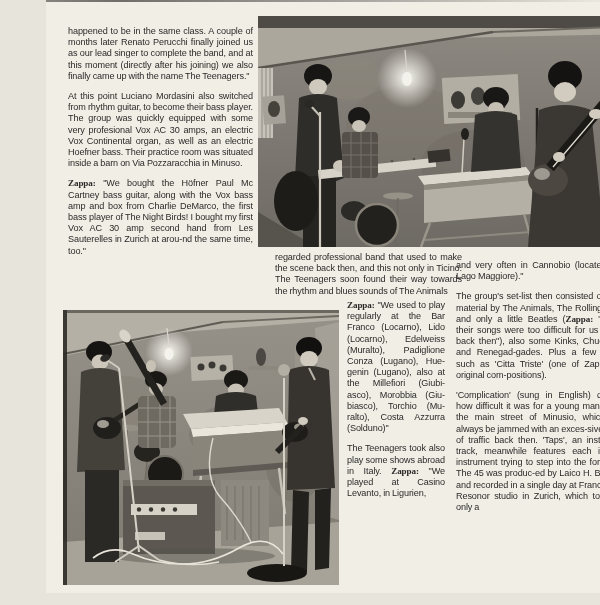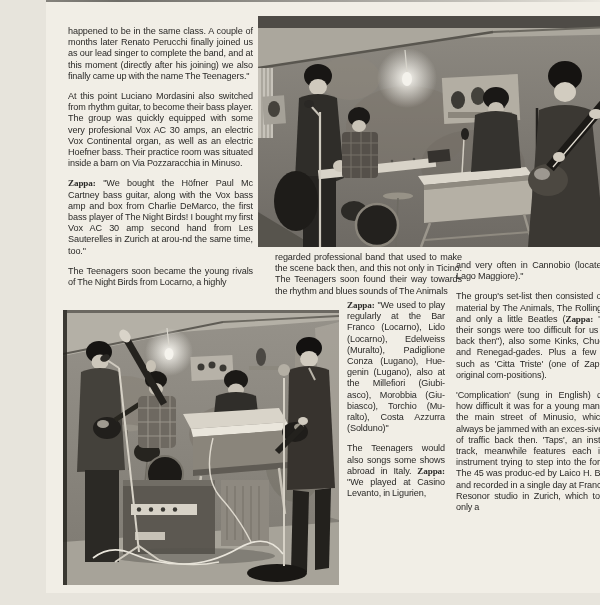--- a/index.html
+++ b/index.html
@@ -26,21 +26,20 @@
 </head>
 <body>
 
 <div class="page">
   <div class="scan-top"></div>
 
   <div class="col" id="col-left">
     <p><span>happened to be in the same class. A couple of months later Renato Perucchi finally joined us as our lead singer to complete the band, and at this moment (directly after his joining) we also finally came up with the name The Teenagers."</span></p>
     <p><span>At this point Luciano Mordasini also switched from rhythm guitar, to become their bass player. The group was quickly equipped with some very profesional Vox AC 30 amps, an electric Vox Continental organ, as well as an electric Hoefner bass. Their practice room was situated inside a barn on Via Pozzaracchia in Minuso.</span></p>
     <p><span class="rich-b">Zappa:</span><span> "We bought the Höfner Paul Mc Cartney bass guitar, along with the Vox bass amp and box from Charlie DeMarco, the first bass player of The Night Birds! I bought my first Vox AC 30 amp second hand from Les Sauterelles in Zurich at arou-nd the same time, too."</span></p>
-    <p><span>The Teenagers soon became the young rivals of The Night Birds from Locarno, a highly</span></p>
   </div>
 
   <figure class="photo" id="photo-top">
     <svg width="381" height="231" viewBox="0 0 381 231">
       <defs>
         <linearGradient id="gw1" x1="0" y1="0" x2="0" y2="1">
           <stop offset="0" stop-color="#8e8a82"></stop>
             <stop offset="1" stop-color="#6e6a64"></stop>
         </linearGradient>
         <radialGradient id="lg1">
@@ -136,21 +135,21 @@
       </g>
       <rect x="366" y="150" width="15" height="81" fill="#2b2926"></rect>
     </svg>
   </figure>
 
   <div class="col" id="col-mid-wide">
     <p><span>regarded professional band that used to make the scene back then, and this not only in Ticino. The Teenagers soon found their way towards the rhythm and blues sounds of The Animals</span></p>
   </div>
   <div class="col" id="col-mid-narrow">
     <p><span class="rich-b">Zappa:</span><span> "We used to play regularly at the Bar Franco (Locarno), Lido (Locarno), Edelweiss (Muralto), Padiglione Conza (Lugano), Hue-genin (Lugano), also at the Millefiori (Giubi-asco), Morobbia (Giu-biasco), Torchio (Mu-ralto), Costa Azzurra (Solduno)"</span></p>
-    <p><span>The Teenagers would also songs some shows abroad in Italy. </span><span class="rich-b">Zappa:</span><span> "We played at Casino Levanto, in Ligurien,</span></p>
+    <p><span>The Teenagers took also play some shows abroad in Italy. </span><span class="rich-b">Zappa:</span><span> "We played at Casino Levanto, in Ligurien,</span></p>
   </div>
 
   <figure class="photo" id="photo-bottom">
     <svg width="276" height="275" viewBox="0 0 276 275">
       <defs>
         <linearGradient id="gw2" x1="0" y1="0" x2="0" y2="1">
           <stop offset="0" stop-color="#96928a"></stop>
             <stop offset="1" stop-color="#7d7971"></stop>
         </linearGradient>
         <radialGradient id="lg2">

